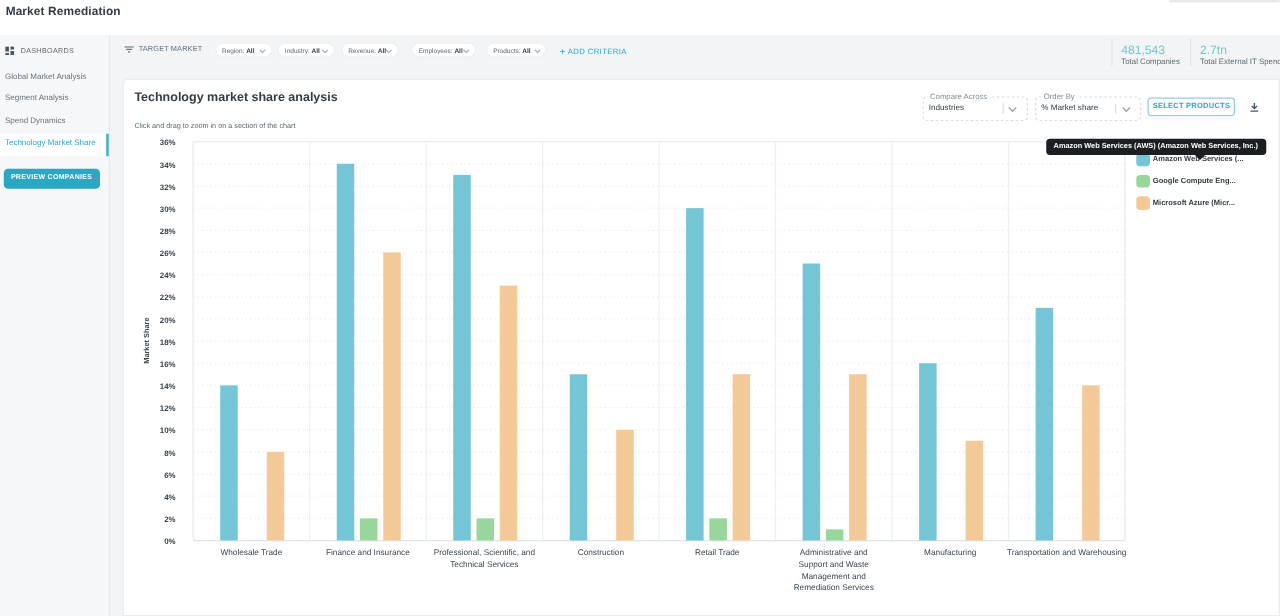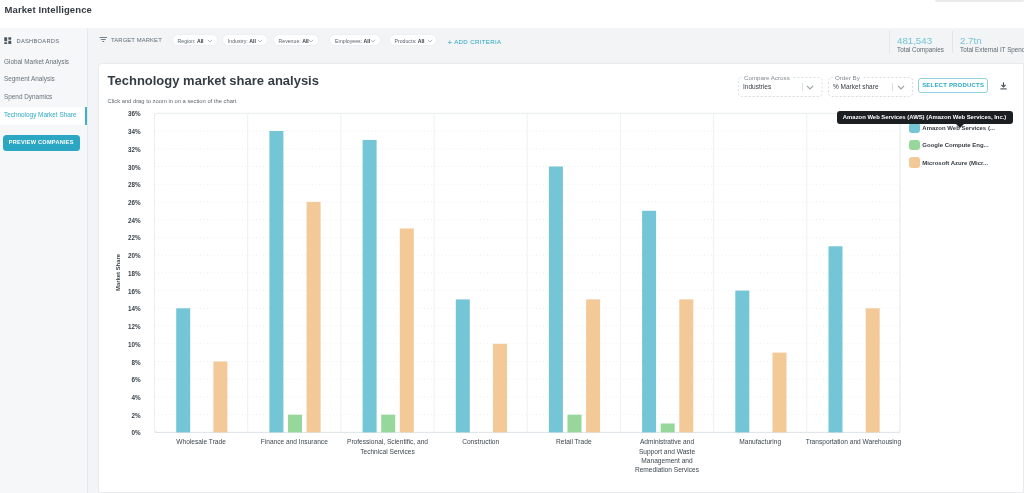--- a/index.html
+++ b/index.html
@@ -4,21 +4,21 @@
 <style>
   * { margin:0; padding:0; box-sizing:border-box; }
   html,body { width:1024px; height:493px; overflow:hidden; background:#fff;
     font-family:"Liberation Sans", sans-serif; }
   .abs { position:absolute; }
   body { position:relative; }
 </style>
 </head>
 <body>
 
-<div class="abs" style="left:4.5px;top:4px;font-size:9.5px;font-weight:bold;color:#343b42;letter-spacing:0.1px;">Market Intelligence</div>
+<div class="abs" style="left:4.5px;top:4px;font-size:9.5px;font-weight:bold;color:#343b42;letter-spacing:0.1px;">Market Remediation</div>
 <div class="abs" style="left:935px;top:0;width:89px;height:2px;background:#e8eaec;border-radius:0 0 3px 3px;"></div>
 
 <div class="abs" style="left:87px;top:28px;width:937px;height:26px;background:#f2f4f5;"></div>
 
 <svg class="abs" style="left:98.5px;top:37px;" width="9" height="6" viewBox="0 0 9 6">
   <g stroke="#66737d" stroke-width="0.9" fill="none">
     <line x1="0.6" y1="0.5" x2="8" y2="0.5"></line>
     <line x1="1.9" y1="2.5" x2="6.7" y2="2.5"></line>
     <line x1="3.4" y1="4.5" x2="5.2" y2="4.5"></line>
   </g>
@@ -84,21 +84,21 @@
 <div class="abs" style="left:4px;top:93.3px;font-size:6.4px;color:#67727b;">Spend Dynamics</div>
 <div class="abs" style="left:4px;top:111.2px;font-size:6.4px;color:#2ba9c5;">Technology Market Share</div>
 <div class="abs" style="left:84.5px;top:107px;width:2.5px;height:17.5px;background:#3cb1cb;"></div>
 
 <div class="abs" style="left:3px;top:135.2px;width:76.5px;height:15.6px;background:#2ca7c3;border-radius:3.5px;color:#fff;font-size:5.6px;font-weight:bold;letter-spacing:0.25px;text-align:center;line-height:15.6px;">PREVIEW COMPANIES</div>
 
 <div class="abs" style="left:88px;top:54px;width:936px;height:439px;background:#f2f4f5;"></div>
 
 <div class="abs" style="left:97.5px;top:62.5px;width:926.5px;height:430.5px;background:#fff;border:1px solid #e9eced;border-radius:4px 0 0 0;"></div>
 
-<div class="abs" style="left:107.5px;top:73.2px;font-size:13px;font-weight:bold;color:#333c44;">Technology market share analysis</div>
+<div class="abs" style="left:107.5px;top:73.2px;font-size:10px;font-weight:bold;color:#333c44;">Technology market share analysis</div>
 <div class="abs" style="left:107.5px;top:98px;font-size:5.8px;color:#5d686f;">Click and drag to zoom in on a section of the chart</div>
 
 <svg class="abs" style="left:737.8px;top:77px;" width="85" height="20" viewBox="0 0 85 20">
     <rect x="0.5" y="0.5" width="83.5" height="19" rx="3" fill="none" stroke="#d8dde0" stroke-width="1" stroke-dasharray="2,2"></rect>
   </svg>
 <div class="abs" style="left:742px;top:74px;background:#fff;padding:0 2px;font-size:6.2px;color:#7f8a91;">Compare Across</div>
 <div class="abs" style="left:743px;top:83px;font-size:6.5px;color:#333c44;">Industries</div>
 <div class="abs" style="left:801.6px;top:82.5px;width:1px;height:8.5px;background:#dadfe2;"></div>
 <svg class="abs" style="left:806px;top:84.5px;" width="8" height="5" viewBox="0 0 8 5">
     <path d="M1 1 L4 4 L7 1" stroke="#9aa4aa" stroke-width="1.1" fill="none"></path>

